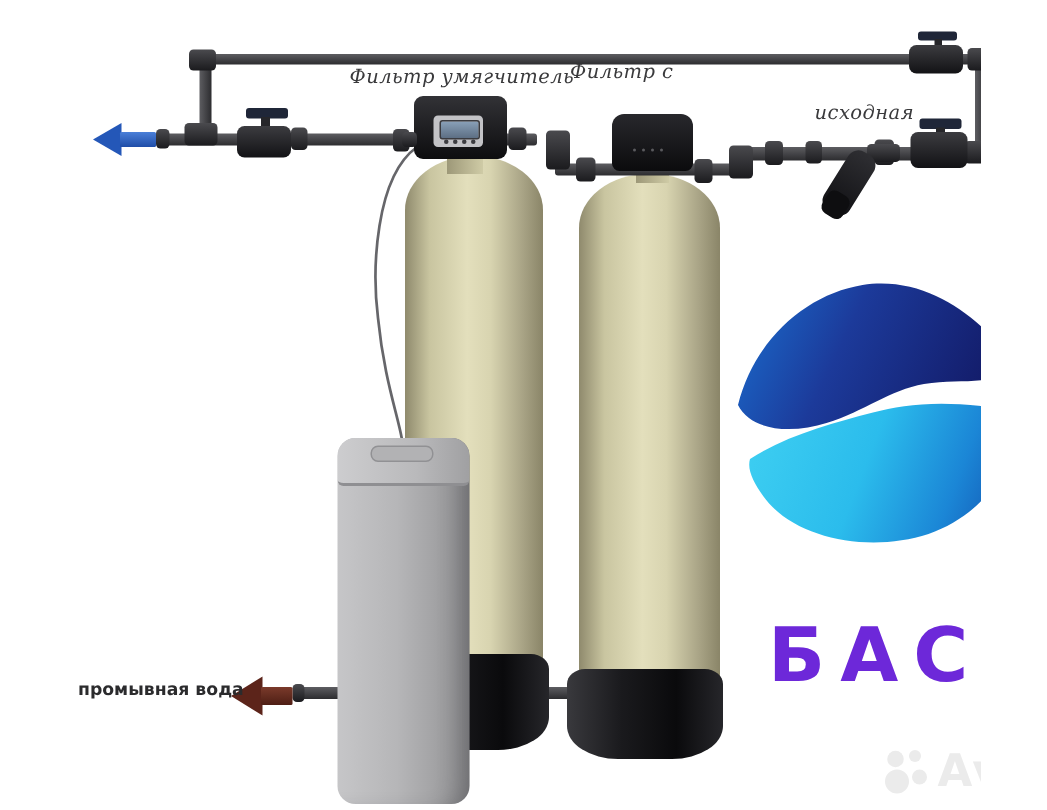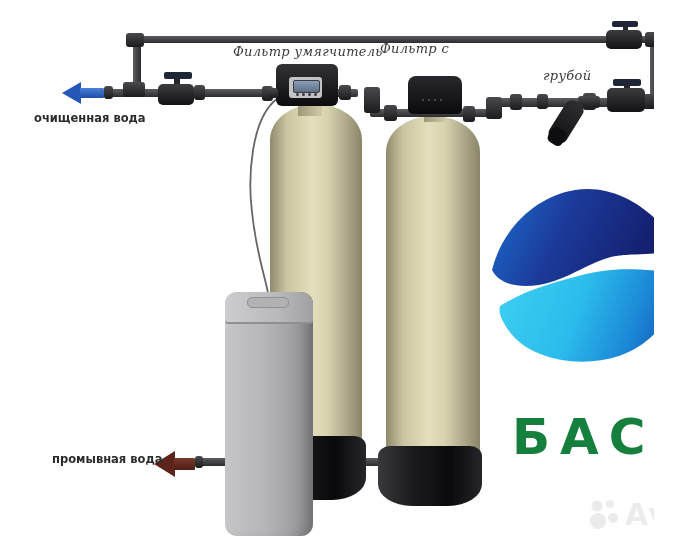--- a/index.html
+++ b/index.html
@@ -33,21 +33,21 @@
   #salt-handle{position:absolute;left:247px;top:297px;width:40px;height:9px;z-index:9;
       background:#b2b2b4;border:1px solid #919194;border-radius:5px;}
   
   .arrow-head{position:absolute;width:0;height:0;z-index:8;}
   .arrow-shaft{position:absolute;z-index:8;border-radius:1px;}
   
   .script-label{position:absolute;font-family:"DejaVu Serif","Liberation Serif",serif;
       font-style:italic;font-size:13px;color:#3a3a3c;z-index:9;white-space:nowrap;letter-spacing:.3px;}
   .flow-label{position:absolute;font-weight:bold;font-size:11.5px;color:#2b2b2d;z-index:9;white-space:nowrap;}
   #logo-text{position:absolute;left:512px;top:408px;font-size:50px;font-weight:800;
-      letter-spacing:10px;color:#15803d;z-index:3;}
+      letter-spacing:10px;color:#6d28d9;z-index:3;}
   #watermark{position:absolute;left:588px;top:496px;display:flex;align-items:center;gap:5px;z-index:10;}
   #watermark-text{font-size:30px;font-weight:bold;color:#ebebeb;letter-spacing:1px;}
   .btn-dot{position:absolute;width:3px;height:3px;border-radius:50%;background:#3c3c40;z-index:8;}
   .head2-dot{position:absolute;width:2px;height:2px;border-radius:50%;background:#5a5a5e;z-index:8;}
 </style>
 </head>
 <body>
 
 <div id="stage">
 
@@ -133,23 +133,22 @@
   <div class="arrow-head" style="left:62px;top:82px;border-top:11px solid transparent;border-bottom:11px solid transparent;
               border-right:19px solid #2457b8;"></div>
   <div class="arrow-shaft" style="left:80px;top:88px;width:24px;height:10px;background:linear-gradient(#4a7fd8,#1f4da8);"></div>
 
   <div class="arrow-head" style="left:154px;top:451px;border-top:13px solid transparent;border-bottom:13px solid transparent;
               border-right:21px solid #5c241a;"></div>
   <div class="arrow-shaft" style="left:174px;top:458px;width:21px;height:12px;background:linear-gradient(#7a3a2b,#4e1e14);"></div>
 
   <div class="script-label" style="left:233px;top:44px;">Фильтр умягчитель</div>
   <div class="script-label" style="left:380px;top:41px;">Фильтр с</div>
-  <div class="script-label" style="left:543px;top:68px;">грубой</div>
+  <div class="script-label" style="left:543px;top:68px;">исходная</div>
 
-  <div class="flow-label" style="left:34px;top:111px;">очищенная вода</div>
   <div class="flow-label" style="left:52px;top:452px;">промывная вода</div>
   <div class="flow-label" style="left:672px;top:125px;">исходная вода</div>
 
   <svg class="abs" style="left:483px;top:178px;z-index:2;" width="210" height="195" viewBox="0 0 210 195">
     <defs>
       <linearGradient id="topGrad" x1="0" y1="0" x2="1" y2="0.25">
         <stop offset="0" stop-color="#1a6fd0"></stop>
         <stop offset="0.45" stop-color="#1c3a9a"></stop>
         <stop offset="1" stop-color="#131c6a"></stop>
       </linearGradient>

